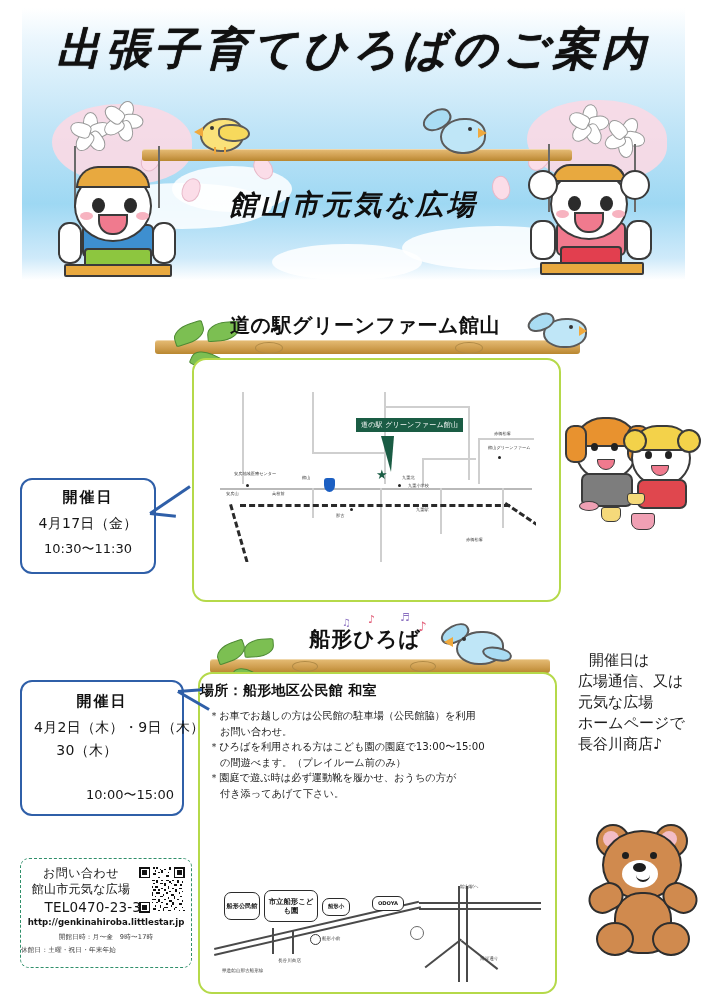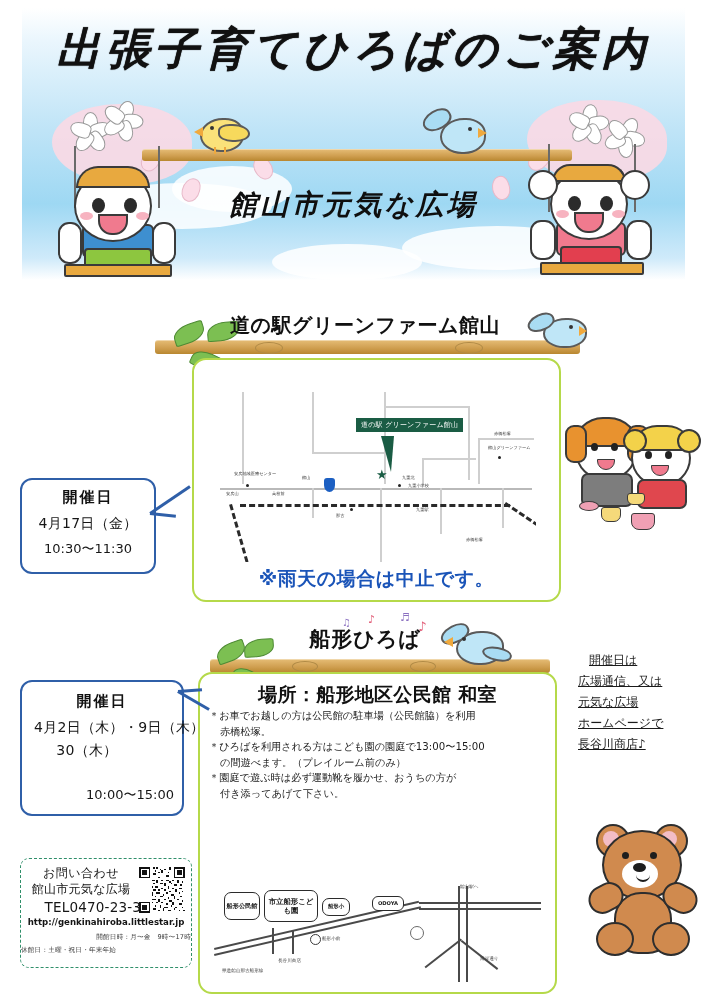--- a/index.html
+++ b/index.html
@@ -86,55 +86,55 @@
   #section2-branch{left:210px;top:645px;width:340px;height:32px;}
   #section2-heading{
     position:absolute;left:250px;top:625px;width:230px;text-align:center;
     font-size:21px;font-weight:700;color:#111;letter-spacing:1px;
   }
   #section2-box{
     left:198px;top:672px;width:355px;height:318px;
     border:2px solid #b5d94a;border-radius:14px;background:#fff;
   }
   #section2-place{
-    position:absolute;left:0;top:8px;width:355px;text-align:center;
-    font-size:19px;font-weight:700;color:#111;letter-spacing:.3px;
+    position:absolute;left:0;top:8px;width:355px;
+    font-size:14px;font-weight:700;color:#111;letter-spacing:.3px;
   }
   #section2-notes{position:absolute;left:9px;top:34px;width:338px;}
   .note-line{font-size:10.2px;line-height:15.5px;color:#1c1c1c;white-space:nowrap;}
   .note-indent{padding-left:11px;}
 
   
   .date-bubble{
     position:absolute;border:2.5px solid #2f5fa8;border-radius:12px;background:#fff;
   }
   .date-title{
     position:absolute;left:0;width:100%;text-align:center;
     font-size:15px;font-weight:700;color:#111;letter-spacing:2px;
   }
   .date-line{font-size:14px;color:#161616;line-height:23px;white-space:nowrap;letter-spacing:.3px;}
   .date-time{font-size:13px;color:#161616;white-space:nowrap;}
   .tail{position:absolute;}
   .tail i{position:absolute;display:block;background:#2f5fa8;height:2.5px;transform-origin:0 50%;}
 
   
   #right-note{left:578px;top:650px;width:126px;}
-  #right-note .rn{font-size:12px;line-height:21px;color:#1b1b1b;white-space:nowrap;text-decoration:underline;}
+  #right-note .rn{font-size:15px;line-height:21px;color:#1b1b1b;white-space:nowrap;}
   #right-note .rn.first{text-indent:11px;}
 
   
   #contact-box{
     left:20px;top:858px;width:170px;height:108px;
     border:1.6px dashed #2f8f6a;border-radius:9px;background:#fff;
   }
   #contact-label{position:absolute;left:6px;top:6px;width:108px;text-align:center;font-size:12px;color:#151515;letter-spacing:.5px;}
   #contact-org{position:absolute;left:4px;top:22px;width:112px;text-align:center;font-size:12px;color:#151515;letter-spacing:.3px;}
   #contact-tel{position:absolute;left:0;top:40px;width:170px;text-align:center;font-size:13.5px;color:#151515;letter-spacing:.2px;}
   #contact-url{position:absolute;left:0;top:58px;width:170px;text-align:center;font-size:8.6px;font-weight:700;color:#151515;}
-  #contact-hours{position:absolute;left:0;top:74px;width:170px;text-align:right;font-size:6.6px;color:#3a3a3a;letter-spacing:.2px;}
+  #contact-hours{position:absolute;left:0;top:74px;width:170px;text-align:center;font-size:6.6px;color:#3a3a3a;letter-spacing:.2px;}
   #contact-closed{position:absolute;left:0;top:87px;width:170px;font-size:6.6px;color:#3a3a3a;letter-spacing:.2px;}
   #qr-code{position:absolute;left:118px;top:8px;width:46px;height:46px;}
 
   
   #bear{left:588px;top:816px;width:110px;height:160px;}
   .bearpart{position:absolute;background:#d08a4e;border:2px solid #2e2e2e;}
 
   
   #kids-playing{left:565px;top:415px;width:140px;height:115px;}
 
@@ -305,21 +305,20 @@
     <div class="map-label" style="left:192px;top:92px;">九重小学校</div>
     <div class="map-label" style="left:120px;top:122px;">那古</div>
     <div class="map-dot" style="left:134px;top:116px;"></div>
     <div class="map-label" style="left:200px;top:116px;">九重駅</div>
     <div class="map-label" style="left:272px;top:54px;">館山グリーンファーム</div>
     <div class="map-dot" style="left:282px;top:64px;"></div>
     <div class="map-label" style="left:278px;top:40px;">赤橋松塚</div>
     <div class="map-label" style="left:250px;top:146px;">赤橋松塚</div>
   </div>
 
-  <div id="section1-rain">※雨天の場合は中止です。</div>
 </div>
 
 <div class="date-bubble" id="date-bubble-1" style="left:20px;top:478px;width:132px;height:92px;">
   <div class="date-title" style="top:8px;">開催日</div>
   <div style="position:absolute;left:0;top:32px;width:100%;text-align:center;">
     <div class="date-line">4月17日（金）</div>
   </div>
   <div style="position:absolute;left:0;top:60px;width:100%;text-align:center;">
     <div class="date-time">10:30〜11:30</div>
   </div>
@@ -373,21 +372,21 @@
     <div class="ey" style="left:24px;top:14px;"></div>
   </div>
 </div>
 <div id="section2-heading">船形ひろば</div>
 
 <div class="abs" id="section2-box">
   <div id="section2-place">場所：船形地区公民館 和室</div>
 
   <div id="section2-notes">
     <div class="note-line">＊お車でお越しの方は公民館の駐車場（公民館脇）を利用</div>
-    <div class="note-line note-indent">赤橋松塚。</div>
+    <div class="note-line note-indent">お問い合わせ。</div>
     <div class="note-line">＊ひろばを利用される方はこども園の園庭で13:00〜15:00</div>
     <div class="note-line note-indent">の間遊べます。（プレイルーム前のみ）</div>
     <div class="note-line">＊園庭で遊ぶ時は必ず運動靴を履かせ、おうちの方が</div>
     <div class="note-line note-indent">付き添ってあげて下さい。</div>
   </div>
 
   <div id="map2">
     <div class="m2line" style="left:0px;top:62px;width:210px;height:1.6px;transform:rotate(-13deg);transform-origin:0 0;"></div>
     <div class="m2line" style="left:0px;top:68px;width:212px;height:1.6px;transform:rotate(-13deg);transform-origin:0 0;"></div>
     <div class="m2line" style="left:205px;top:16px;width:122px;height:1.6px;"></div>

